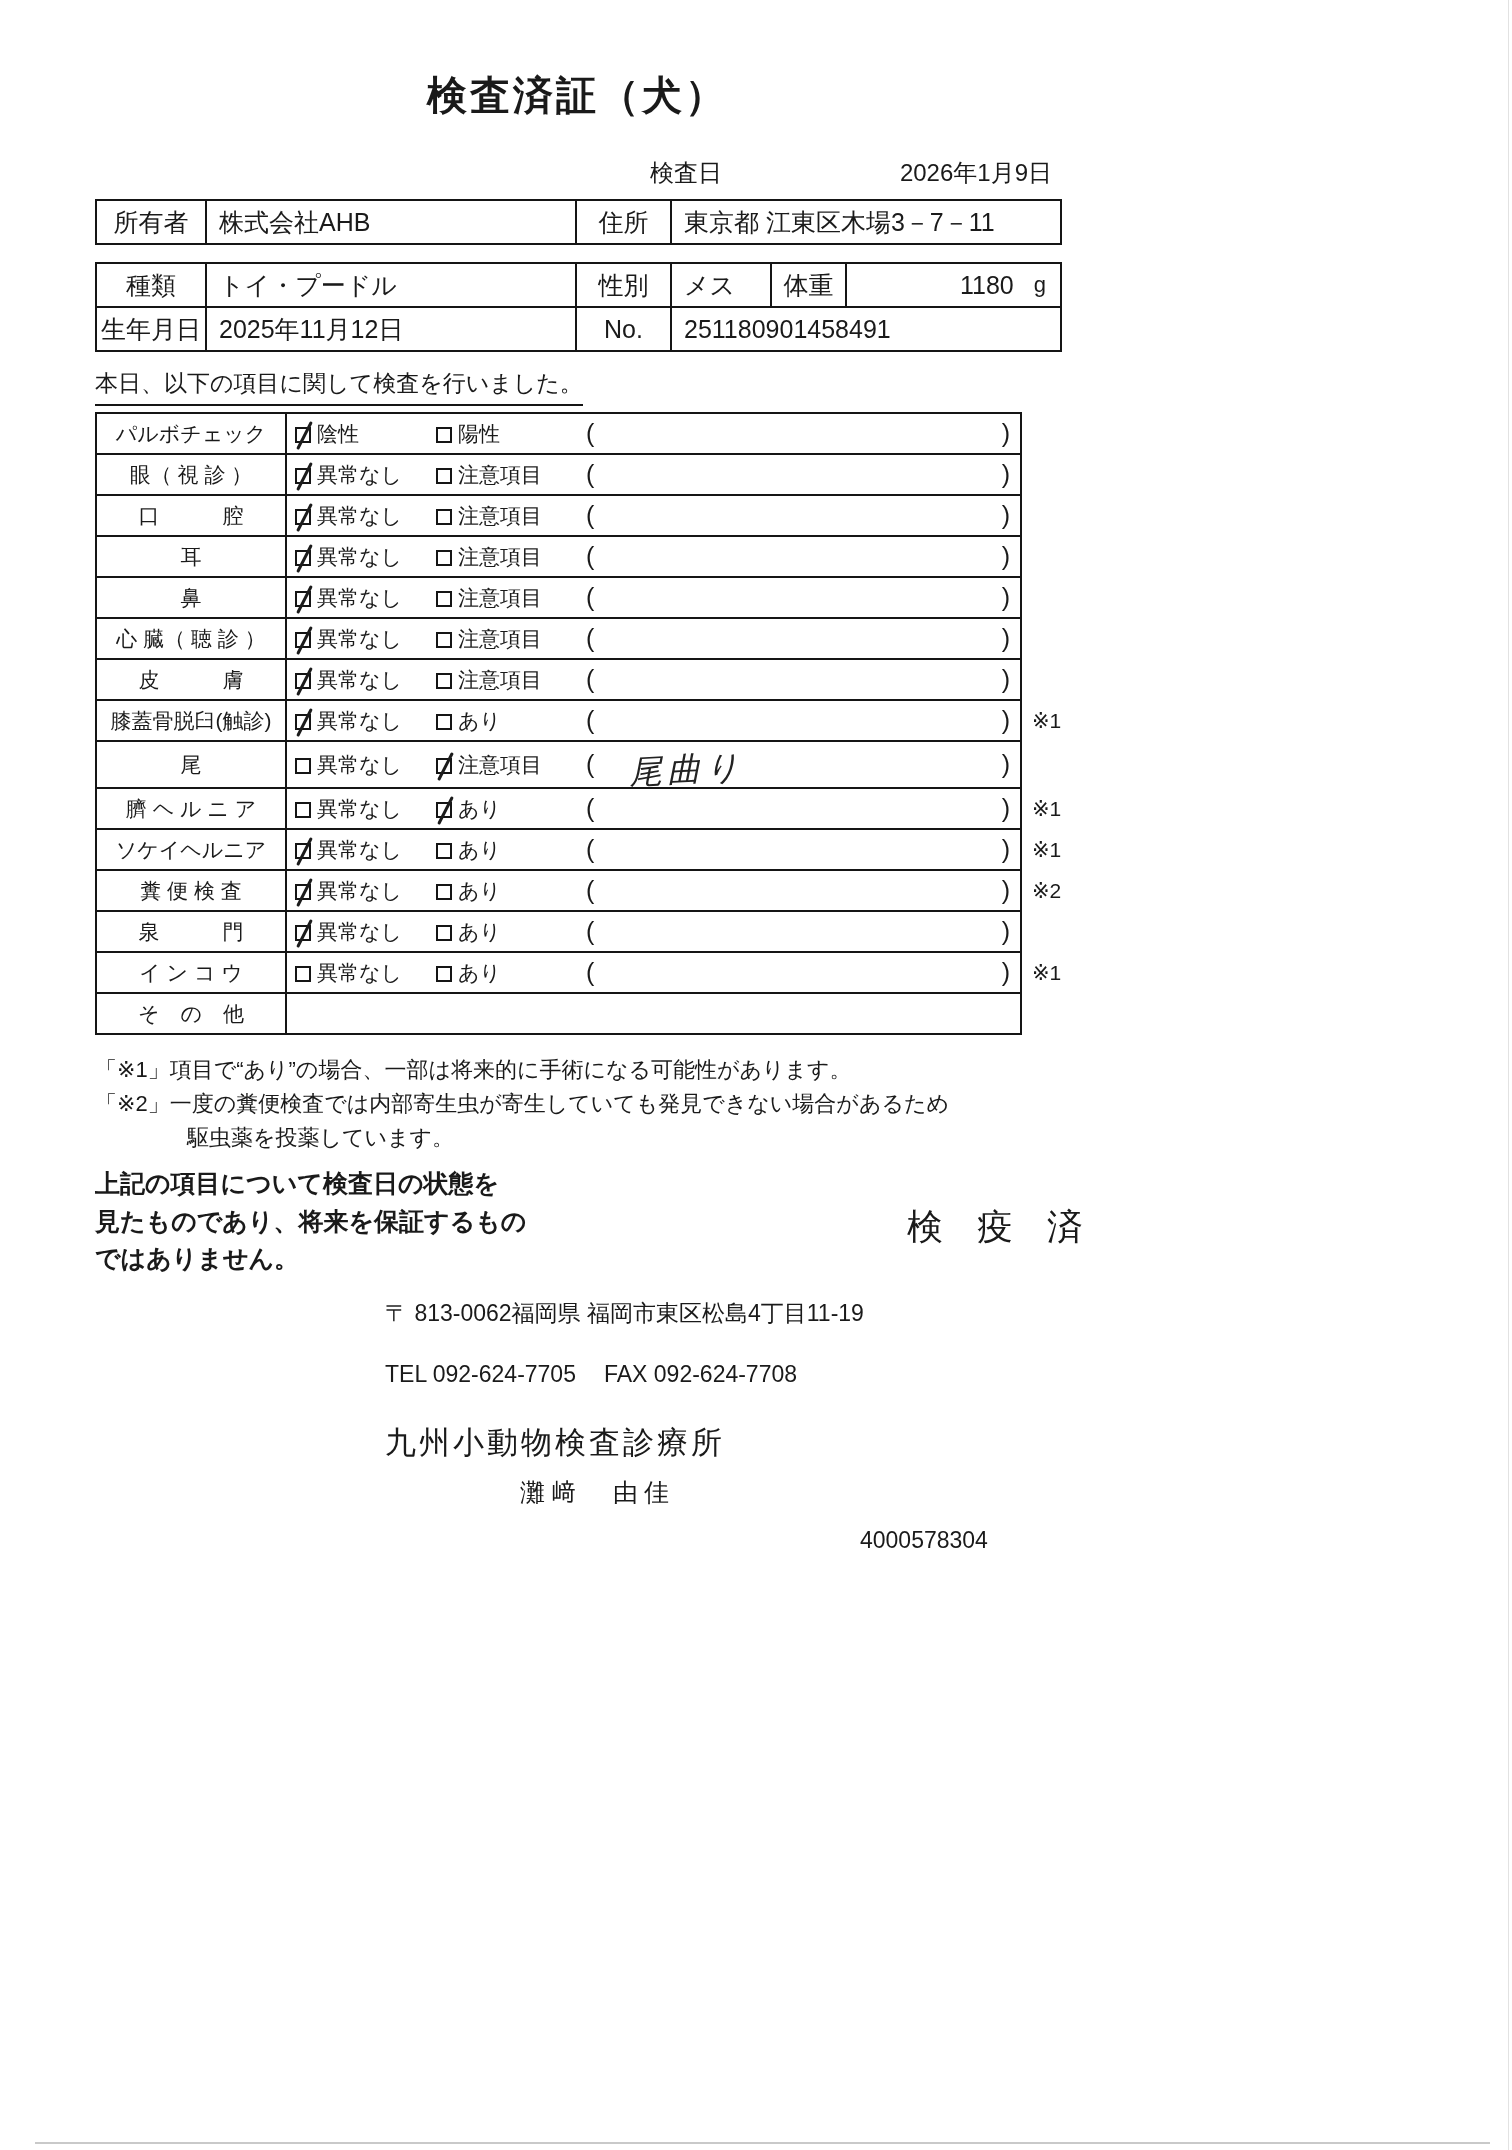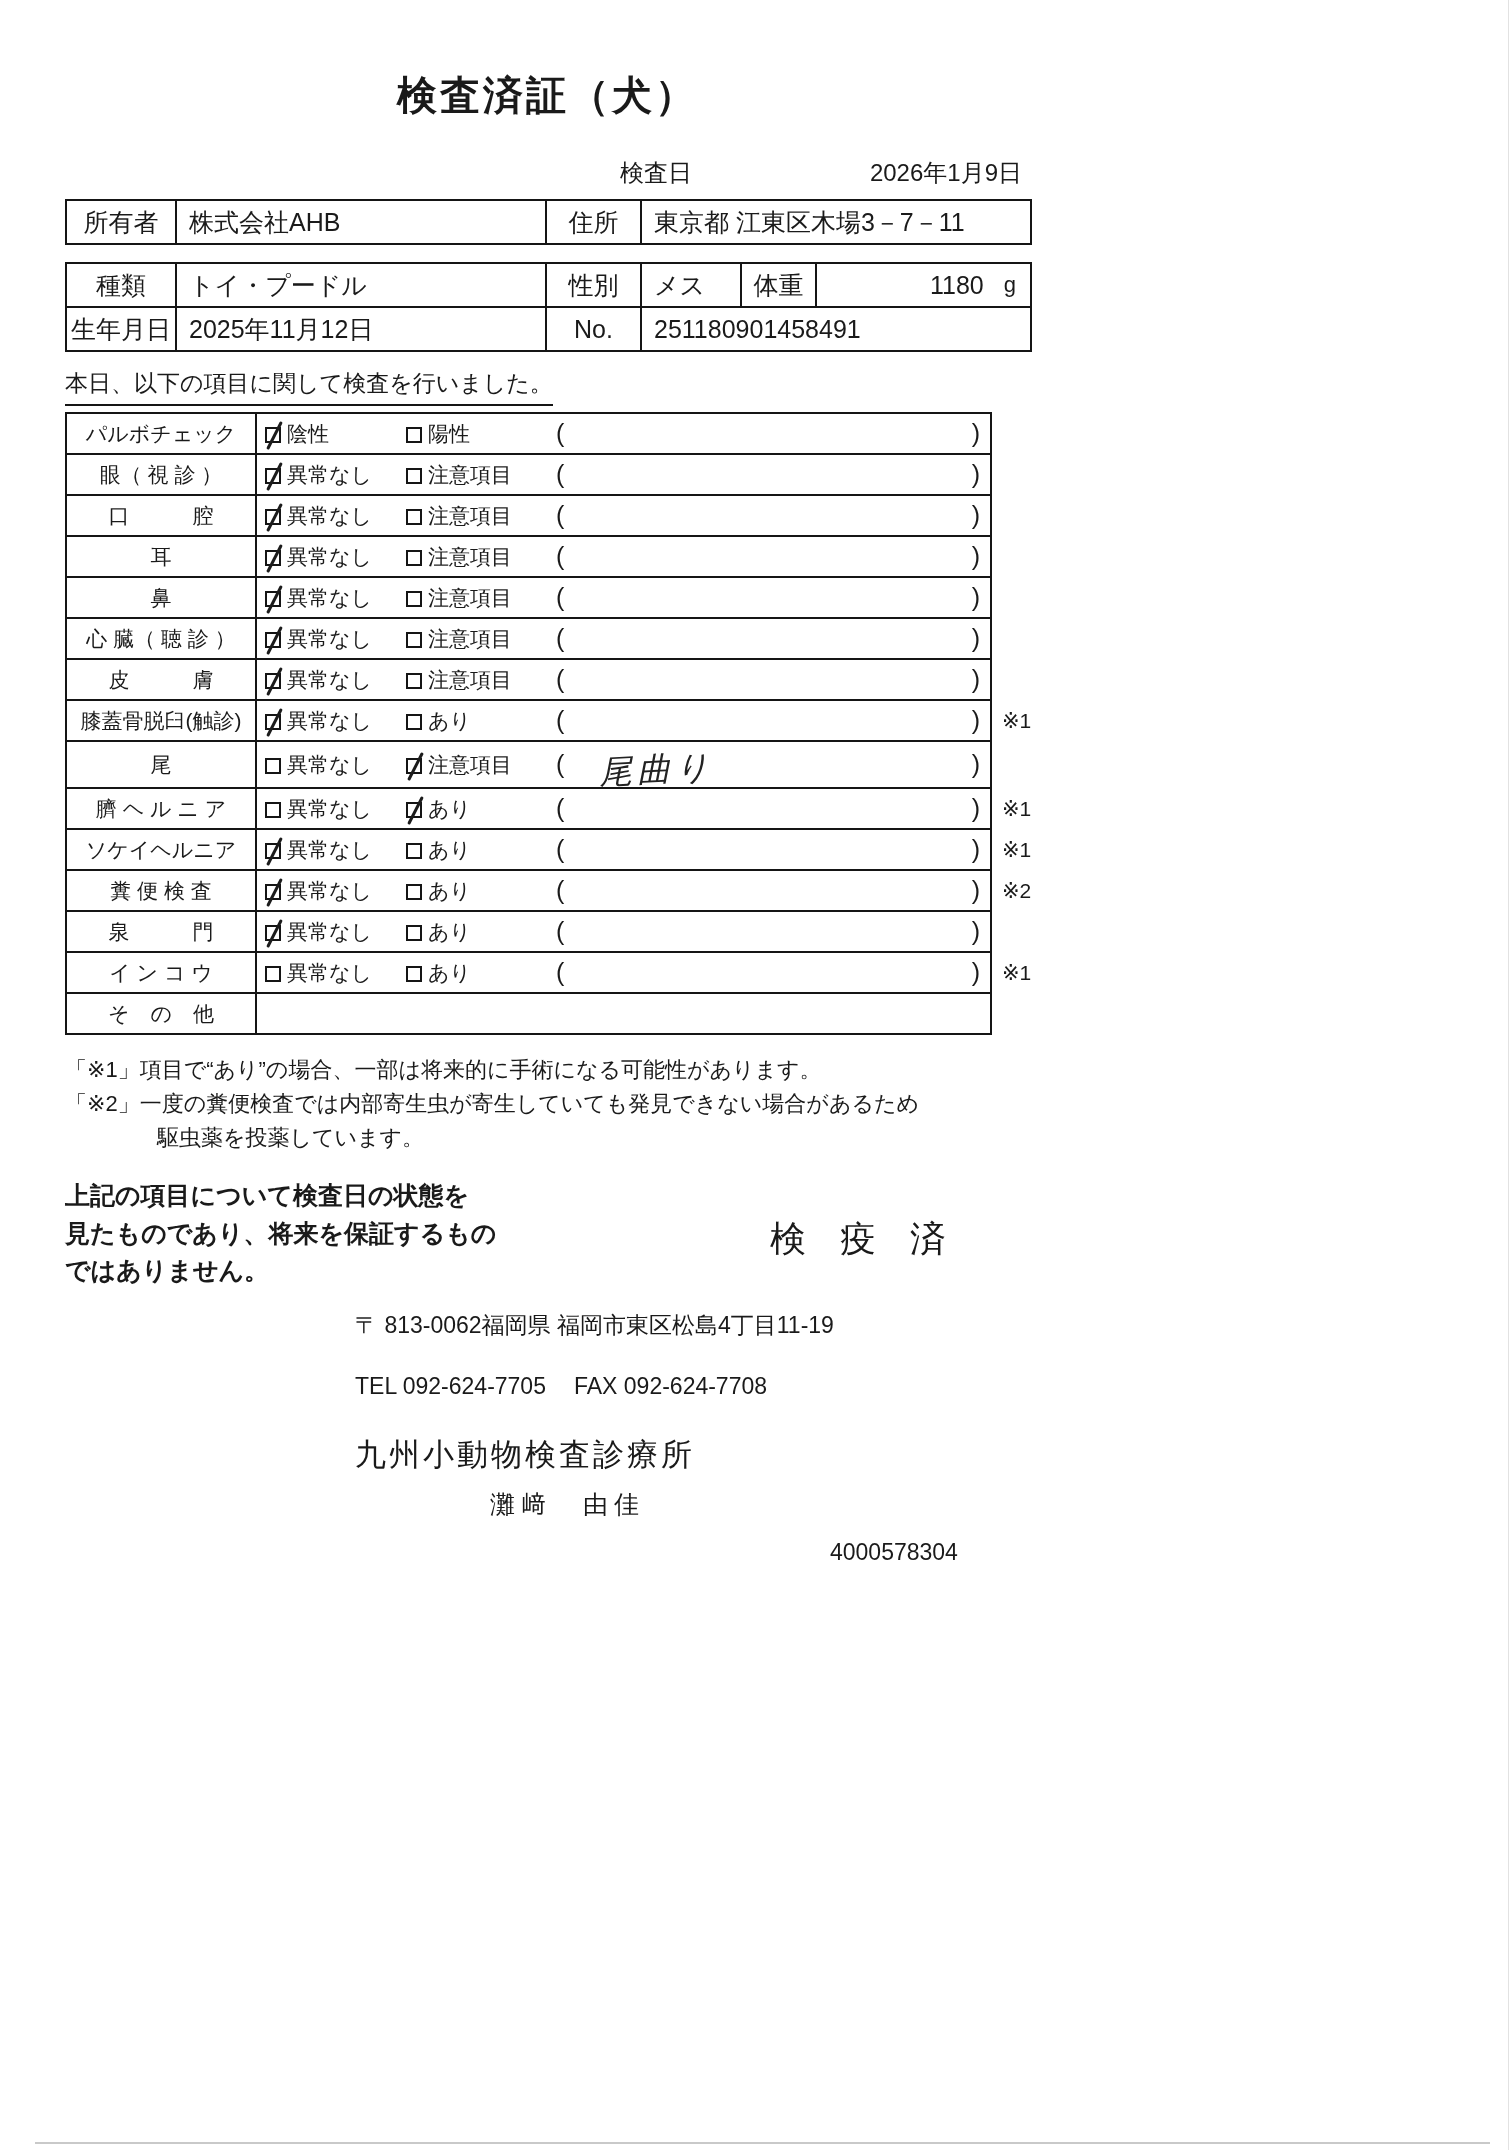--- a/index.html
+++ b/index.html
@@ -2,21 +2,21 @@
 <html lang="ja"><head>
 <meta charset="utf-8">
 <style>
   * { margin:0; padding:0; box-sizing:border-box; }
   html,body { background:#fff; }
   body {
     width:1512px; height:2150px; position:relative; overflow:hidden;
     font-family:"Liberation Sans","DejaVu Sans",sans-serif;
     color:#1a1a1a;
   }
-  .content { position:relative; padding-left:65px; width:1095px; }
+  .content { position:relative; padding-left:95px; width:1095px; }
 
   .title { font-size:40px; font-weight:700; letter-spacing:3px; text-align:center;
            width:965px; padding-top:68px; }
 
   .date-row { width:402px; margin:34px 0 10px 555px; display:flex;
               justify-content:space-between; font-size:24px; }
 
   table.info { border-collapse:collapse; table-layout:fixed; width:965px; font-size:25px; }
   table.info td { border:2px solid #151515; height:44px; padding:0 12px; overflow:hidden; white-space:nowrap; }
   table.info td.hdr { text-align:center; padding:0 4px; }
@@ -46,21 +46,21 @@
   td.empty-span { border:2px solid #151515; }
 
   .cb { display:inline-block; width:16px; height:16px; border:2px solid #151515;
         margin-right:6px; vertical-align:-2px; position:relative; }
   .cb.checked::after { content:""; position:absolute; left:6px; top:-9px; width:3px;
         height:31px; background:#1c1c1c; transform:rotate(27deg); border-radius:2px; }
 
   .footnotes { margin-top:18px; font-size:22px; line-height:1.55; }
   .footnotes .indent { padding-left:92px; }
 
-  .disc-row { display:flex; margin-top:22px; }
+  .disc-row { display:flex; margin-top:10px;justify-content:space-between; }
   .disclaimer { font-size:25px; font-weight:700; line-height:1.5; width:470px; }
   .stamp { font-size:36px; letter-spacing:12px; font-weight:500; margin-left:235px;
            margin-top:38px; height:46px; }
 
   .clinic { font-size:23px; }
   .clinic .addr { margin-left:290px; margin-top:20px; display:flex; }
   .clinic .tel-line { margin-left:290px; margin-top:32px; display:flex; gap:28px; }
   .clinic-name { margin-left:290px; margin-top:34px; font-size:31px; letter-spacing:3px; }
   .vet-name { margin-left:425px; margin-top:12px; font-size:25px; letter-spacing:6px; }
   .serial { margin-left:765px; margin-top:18px; font-size:23px; }

